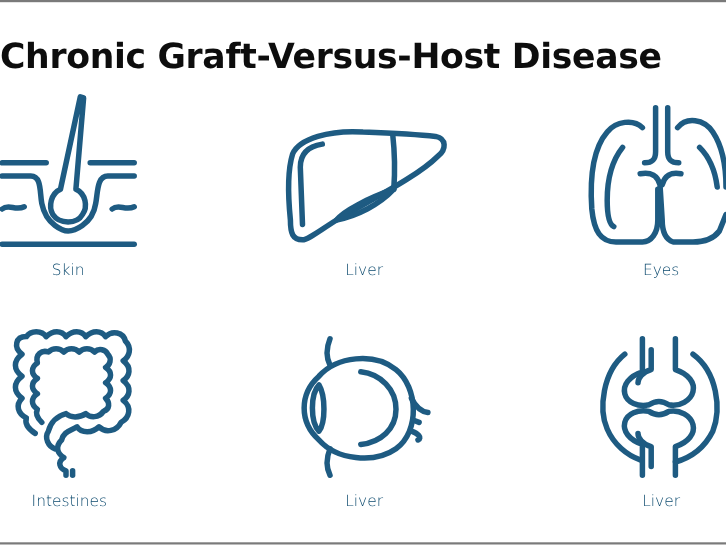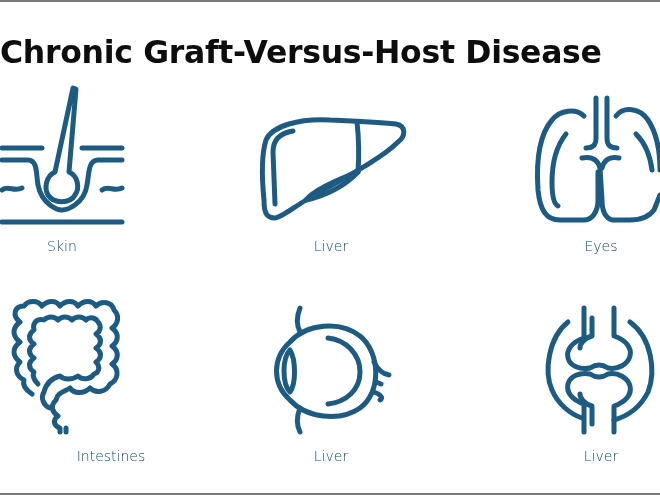--- a/index.html
+++ b/index.html
@@ -65,21 +65,21 @@
   </svg>
   <div class="label" style="left:601px;top:238px;">Eyes</div>
 </div>
 
 <div class="cell" style="left:0;top:0;">
   <svg width="660" height="495" style="left:0;top:0;">
     <path d="M32 394 C26 390 22 386 24 380 C16 376 14 368 20 362 C12 356 12 348 20 342 C12 336 12 328 20 322 C12 316 14 306 24 306 C28 300 38 300 42 306 C48 300 56 300 60 306 C66 300 74 300 78 306 C84 300 92 300 96 306 C102 300 112 302 114 310 C120 316 118 324 112 328 C120 334 118 342 112 346 C120 352 118 360 112 364 C120 370 118 380 110 384 C106 392 96 394 90 388 C84 394 74 394 70 388 C64 392 58 392 56 400 C50 406 52 412 58 416 C52 420 54 426 60 428 L60 432"></path>
     <path d="M38 384 C34 380 32 376 34 372 C28 368 28 362 34 358 C28 354 28 348 34 344 C28 340 28 334 34 330 C32 322 38 318 44 320 C48 316 54 316 58 320 C62 316 68 316 72 320 C76 316 82 316 86 320 C90 316 96 318 98 322 C102 326 100 332 96 334 C102 338 102 344 96 348 C102 352 102 358 96 362 C100 366 100 372 94 374 C90 380 82 380 78 376 C72 380 64 380 60 376 C52 378 46 384 44 392 C40 398 44 406 50 408"></path>
     <path d="M66 428 V432"></path>
   </svg>
-  <div class="label" style="left:63px;top:448px;margin-left:48px;">Intestines</div>
+  <div class="label" style="left:63px;top:448px;">Intestines</div>
 </div>
 
 <div class="cell" style="left:0;top:0;">
   <svg width="660" height="495" style="left:0;top:0;">
     <path d="M300 308 C296 318 297 326 300 332"></path>
     <path d="M300 408 C296 418 297 426 300 432"></path>
     <path d="M290 342 C306 324 340 320 360 336 C380 352 382 392 360 408 C340 422 306 418 290 400 C272 384 272 358 290 342 Z"></path>
     <path d="M290 350 C296 360 296 384 290 392 C282 384 282 358 290 350 Z"></path>
     <path d="M328 338 C346 340 360 354 360 372 C360 390 346 402 328 404"></path>
     <path d="M374 362 C378 370 382 374 389 375"></path>

